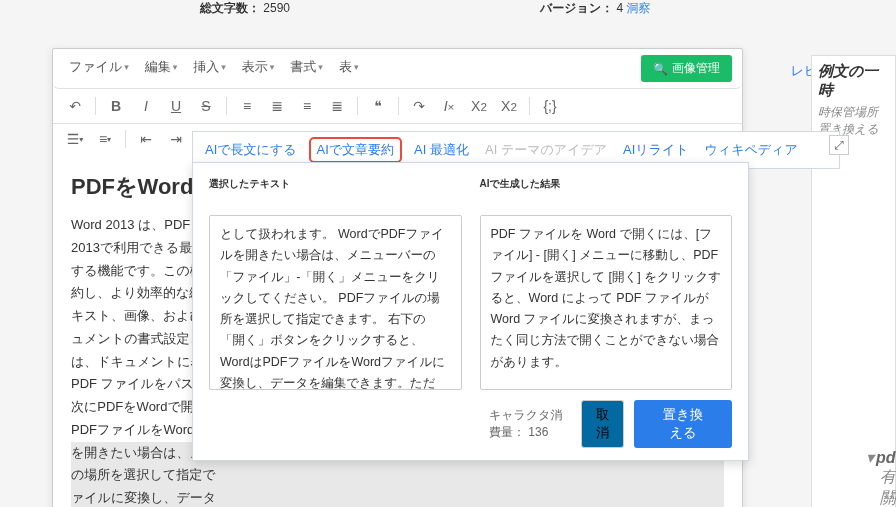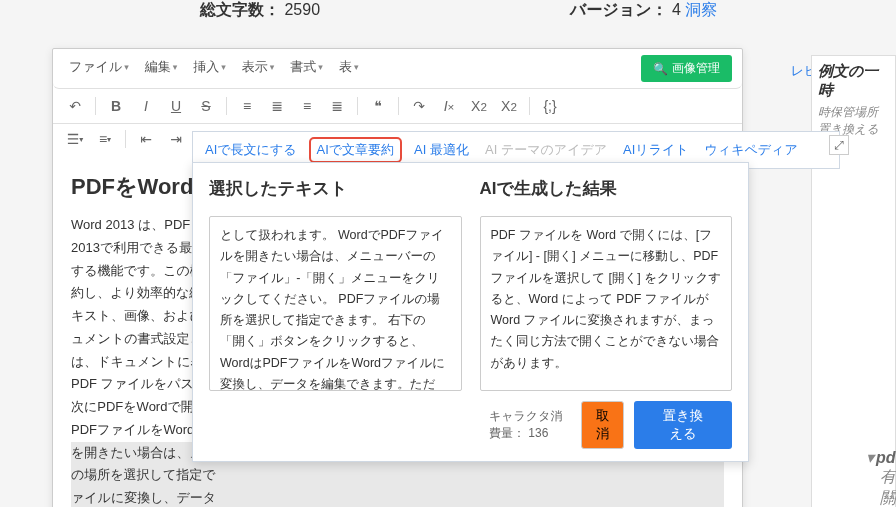--- a/index.html
+++ b/index.html
@@ -1,17 +1,17 @@
 <!DOCTYPE html>
 <html><head>
 <meta charset="utf-8">
 <style>
   * { box-sizing: border-box; margin: 0; padding: 0; }
   body { font-family: "Hiragino Kaku Gothic ProN", "Yu Gothic", Meiryo, sans-serif; font-size: 13px; background: #f5f5f5; width: 896px; height: 507px; overflow: hidden; position: relative; color: #333; }
-  .bg-top { position: absolute; top: 0; left: 0; right: 0; height: 30px; display: flex; gap: 40px; padding-left: 200px; color: #333; font-size: 16px; align-items: flex-start; }
+  .bg-top { position: absolute; top: 0; left: 0; right: 0; height: 30px; display: flex; gap: 40px; padding-left: 200px; color: #333; font-size: 12px; align-items: flex-start; }
   .bg-top span b { font-weight: bold; }
   .bg-top .link { color: #2b7de9; }
   .side-right { position: absolute; right: 0; top: 55px; width: 85px; background: #fff; border: 1px solid #ddd; padding: 6px; font-size: 12px; font-style: italic; }
   .side-right .h { font-weight: bold; font-size: 15px; margin-bottom: 4px; }
   .side-right .muted { color: #888; line-height: 1.4; }
   .side-right .pdfsec { margin-top: 310px; color: #666; font-size: 16px; margin-left: 48px; }
   .side-right .tri { color: #888; margin-right: 2px; }
   .right-links { position: absolute; top: 62px; right: 0; color: #2b7de9; font-size: 13px; display: flex; gap: 14px; }
 
   .editor-panel { position: absolute; left: 52px; top: 48px; width: 691px; background: #fff; border: 1px solid #ccc; border-radius: 2px; box-shadow: 0 2px 8px rgba(0,0,0,0.1); }
@@ -31,26 +31,26 @@
 
   .ai-tabrow { position: absolute; left: 192px; top: 131px; right: 56px; background: #fff; border: 1px solid #cfd8e3; padding: 5px 8px; display: flex; align-items: center; gap: 8px; font-size: 13px; z-index: 10; }
   .ai-tab { color: #2b7de9; cursor: pointer; padding: 3px 4px; white-space: nowrap; }
   .ai-tab.disabled { color: #bbb; }
   .ai-tab.active { border: 2px solid #e74c3c; border-radius: 5px; padding: 2px 6px; }
   .ai-arrow { color: #666; font-size: 12px; position: absolute; right: -10px; top: 3px; background: #fff; border: 1px solid #ccc; width: 20px; height: 20px; display:flex; align-items:center; justify-content:center; }
 
   .ai-panel { position: absolute; left: 192px; top: 162px; width: 557px; background: #fff; border: 1px solid #cfd8e3; box-shadow: 0 3px 10px rgba(0,0,0,0.15); padding: 14px 16px 12px; z-index: 11; }
   .ai-cols { display: flex; gap: 18px; }
   .ai-col { flex: 1; }
-  .ai-col h4 { font-size: 17px; font-weight: bold; margin-bottom: 16px; }
+  .ai-col h4 { font-size: 10px; font-weight: bold; margin-bottom: 24px; }
   .ai-text { border: 1px solid #ccc; border-radius: 2px; padding: 8px 10px; height: 175px; font-size: 12.5px; line-height: 1.7; overflow-y: auto; color: #333; }
   .ai-text.left { overflow-y: scroll; }
   .ai-foot { display: flex; align-items: center; justify-content: flex-end; gap: 10px; margin-top: 10px; font-size: 12px; }
   .ai-foot .cnt { color: #666; margin-right: auto; margin-left: 280px; }
-  .btn-cancel { border: 1px solid #ccc; background: #f97316; padding: 5px 12px; border-radius: 3px; cursor: pointer; }
+  .btn-cancel { border: 1px solid #ccc; background: #0369a1; padding: 5px 12px; border-radius: 3px; cursor: pointer; }
   .btn-replace { background: #2b7de9; color: #fff; border: none; padding: 6px 28px; border-radius: 3px; cursor: pointer; }
   ::-webkit-scrollbar { width: 10px; }
   ::-webkit-scrollbar-thumb { background: #ccc; border-radius: 5px; }
   ::-webkit-scrollbar-track { background: #f4f4f4; }
 </style>
 </head>
 <body>
 
 <div class="bg-top">
   <span><b>総文字数：</b> <span>2590</span></span>

